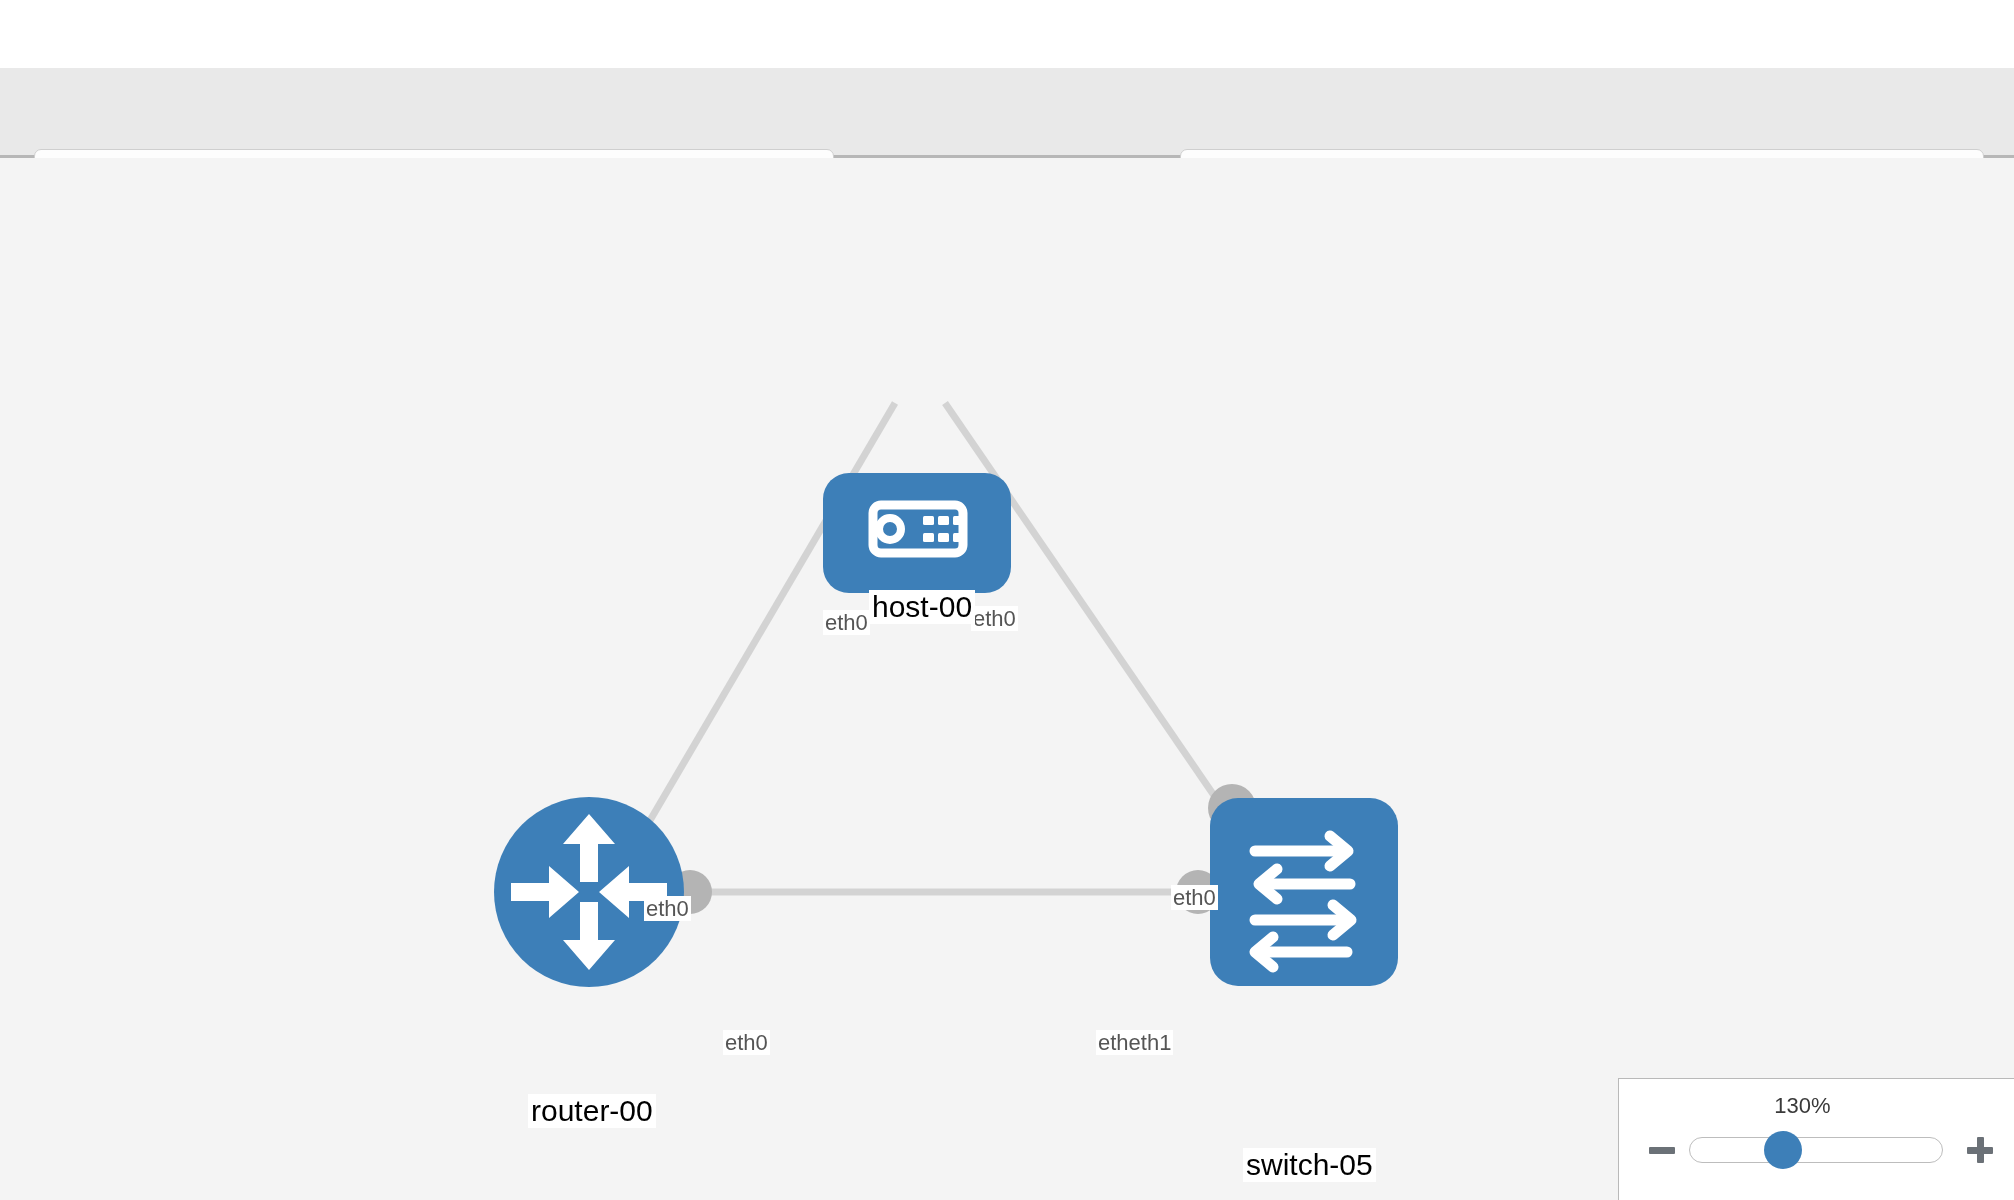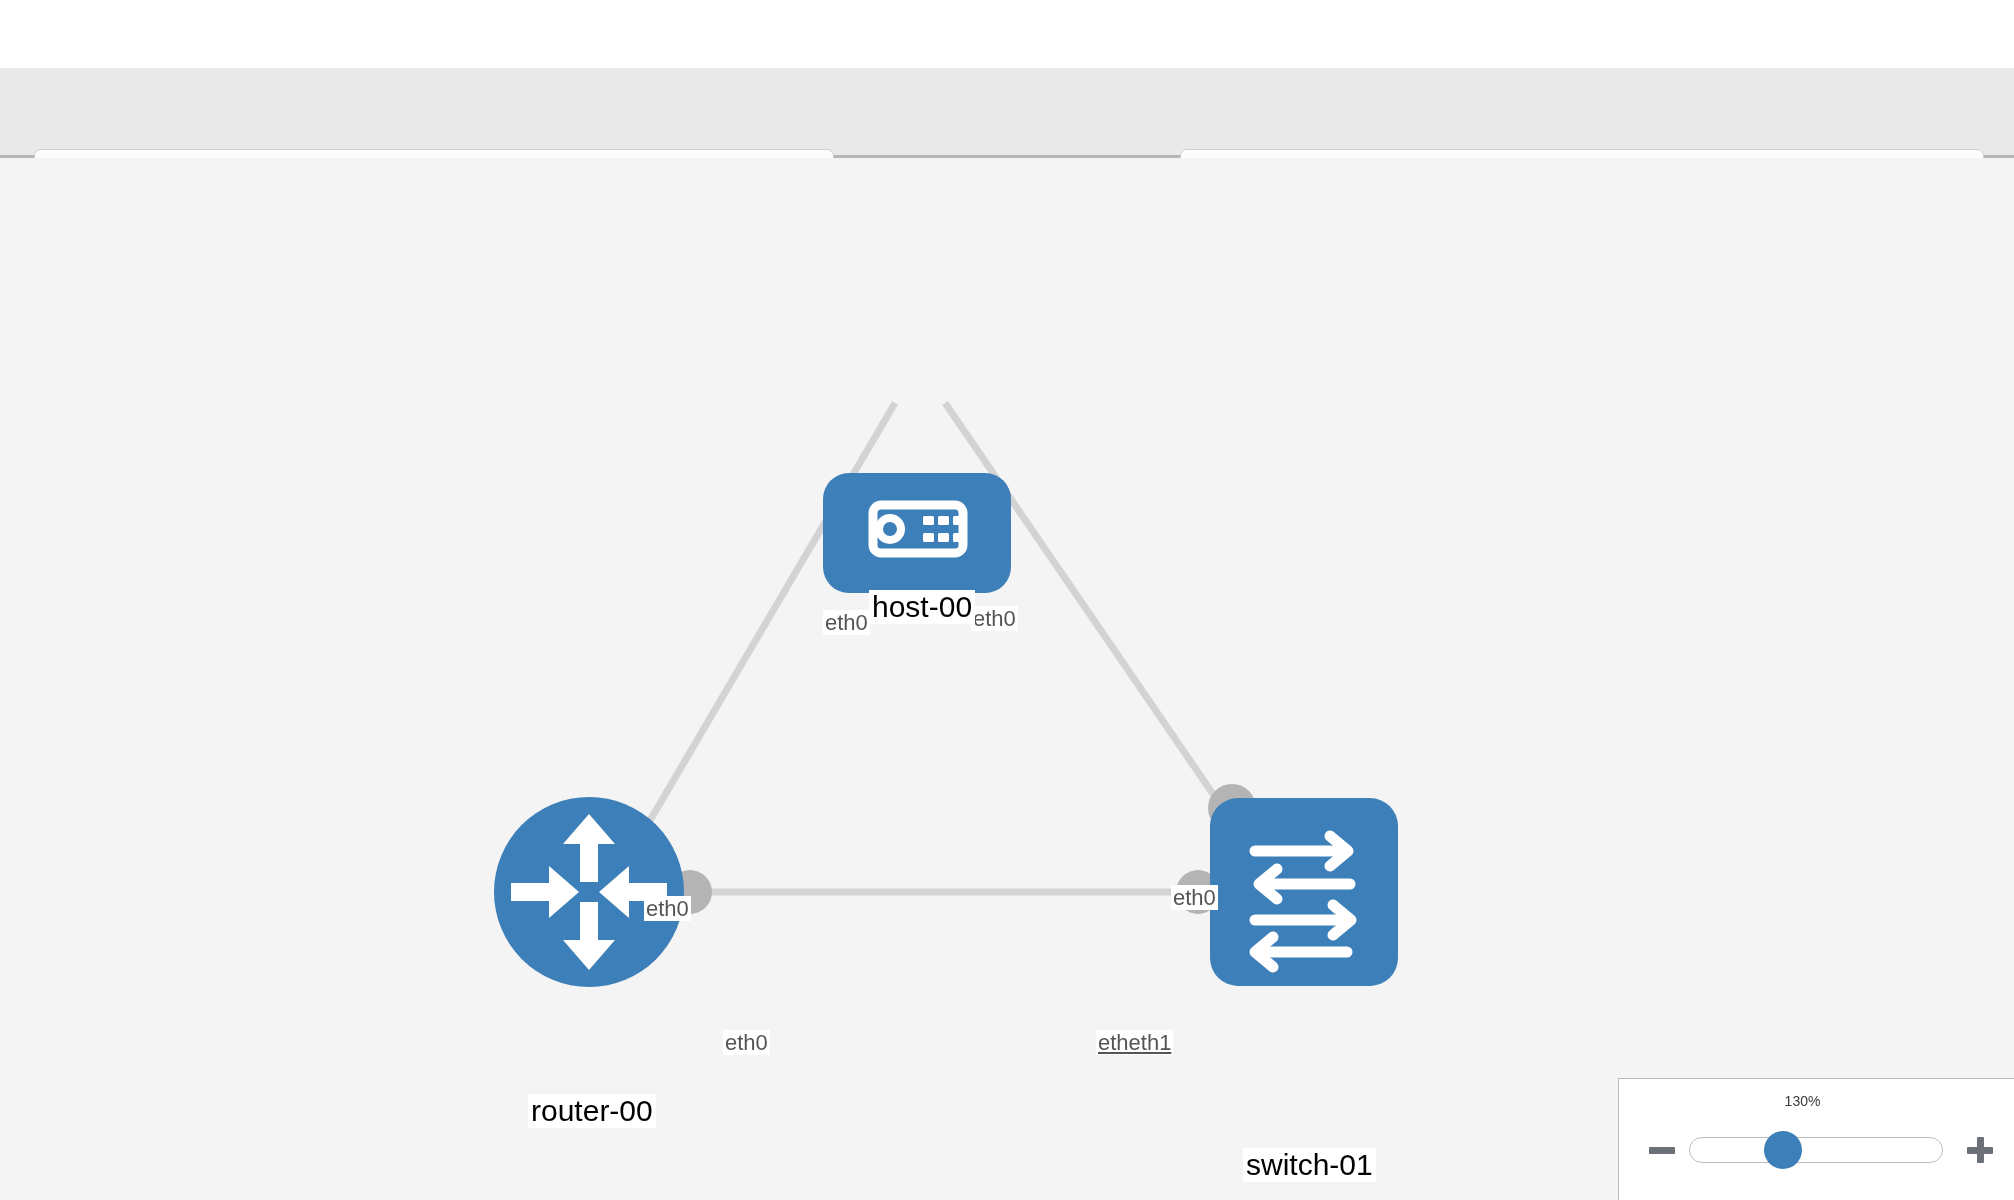--- a/index.html
+++ b/index.html
@@ -172,21 +172,21 @@
     border-right: none;
     border-bottom: none;
   }
 
   .zoom-level {
     position: absolute;
     top: 14px;
     left: 0;
     width: 100%;
     text-align: center;
-    font-size: 14px;
+    font-size: 22px;
     color: #3a3a3a;
     padding-right: 28px;
   }
 
   .zoom-minus, .zoom-plus {
     position: absolute;
     top: 56px;
     width: 30px;
     height: 30px;
     cursor: pointer;
@@ -325,25 +325,25 @@
         </g>
       </g>
 
     </svg>
 
     <div class="edge-label" style="left:823px; top:452px;">eth0</div>
     <div class="edge-label" style="left:971px; top:448px;">eth0</div>
     <div class="edge-label" style="left:644px; top:738px;">eth0</div>
     <div class="edge-label" style="left:1171px; top:727px;">eth0</div>
     <div class="edge-label" style="left:723px; top:872px;">eth0</div>
-    <div class="edge-label" style="left:1096px; top:872px;text-decoration:underline;">etheth1</div>
+    <div class="edge-label" style="left:1096px; top:872px;">etheth1</div>
 
     <div class="node-label" style="left:869px; top:432px;">host-00</div>
     <div class="node-label" style="left:528px; top:936px;">router-00</div>
-    <div class="node-label" style="left:1243px; top:990px;">switch-01</div>
+    <div class="node-label" style="left:1243px; top:990px;">switch-05</div>
 
   </div>
 
   <div class="zoom-panel">
     <div class="zoom-level">130%</div>
     <div class="zoom-minus"></div>
     <div class="zoom-track"></div>
     <div class="zoom-thumb"></div>
     <div class="zoom-plus"></div>
   </div>

